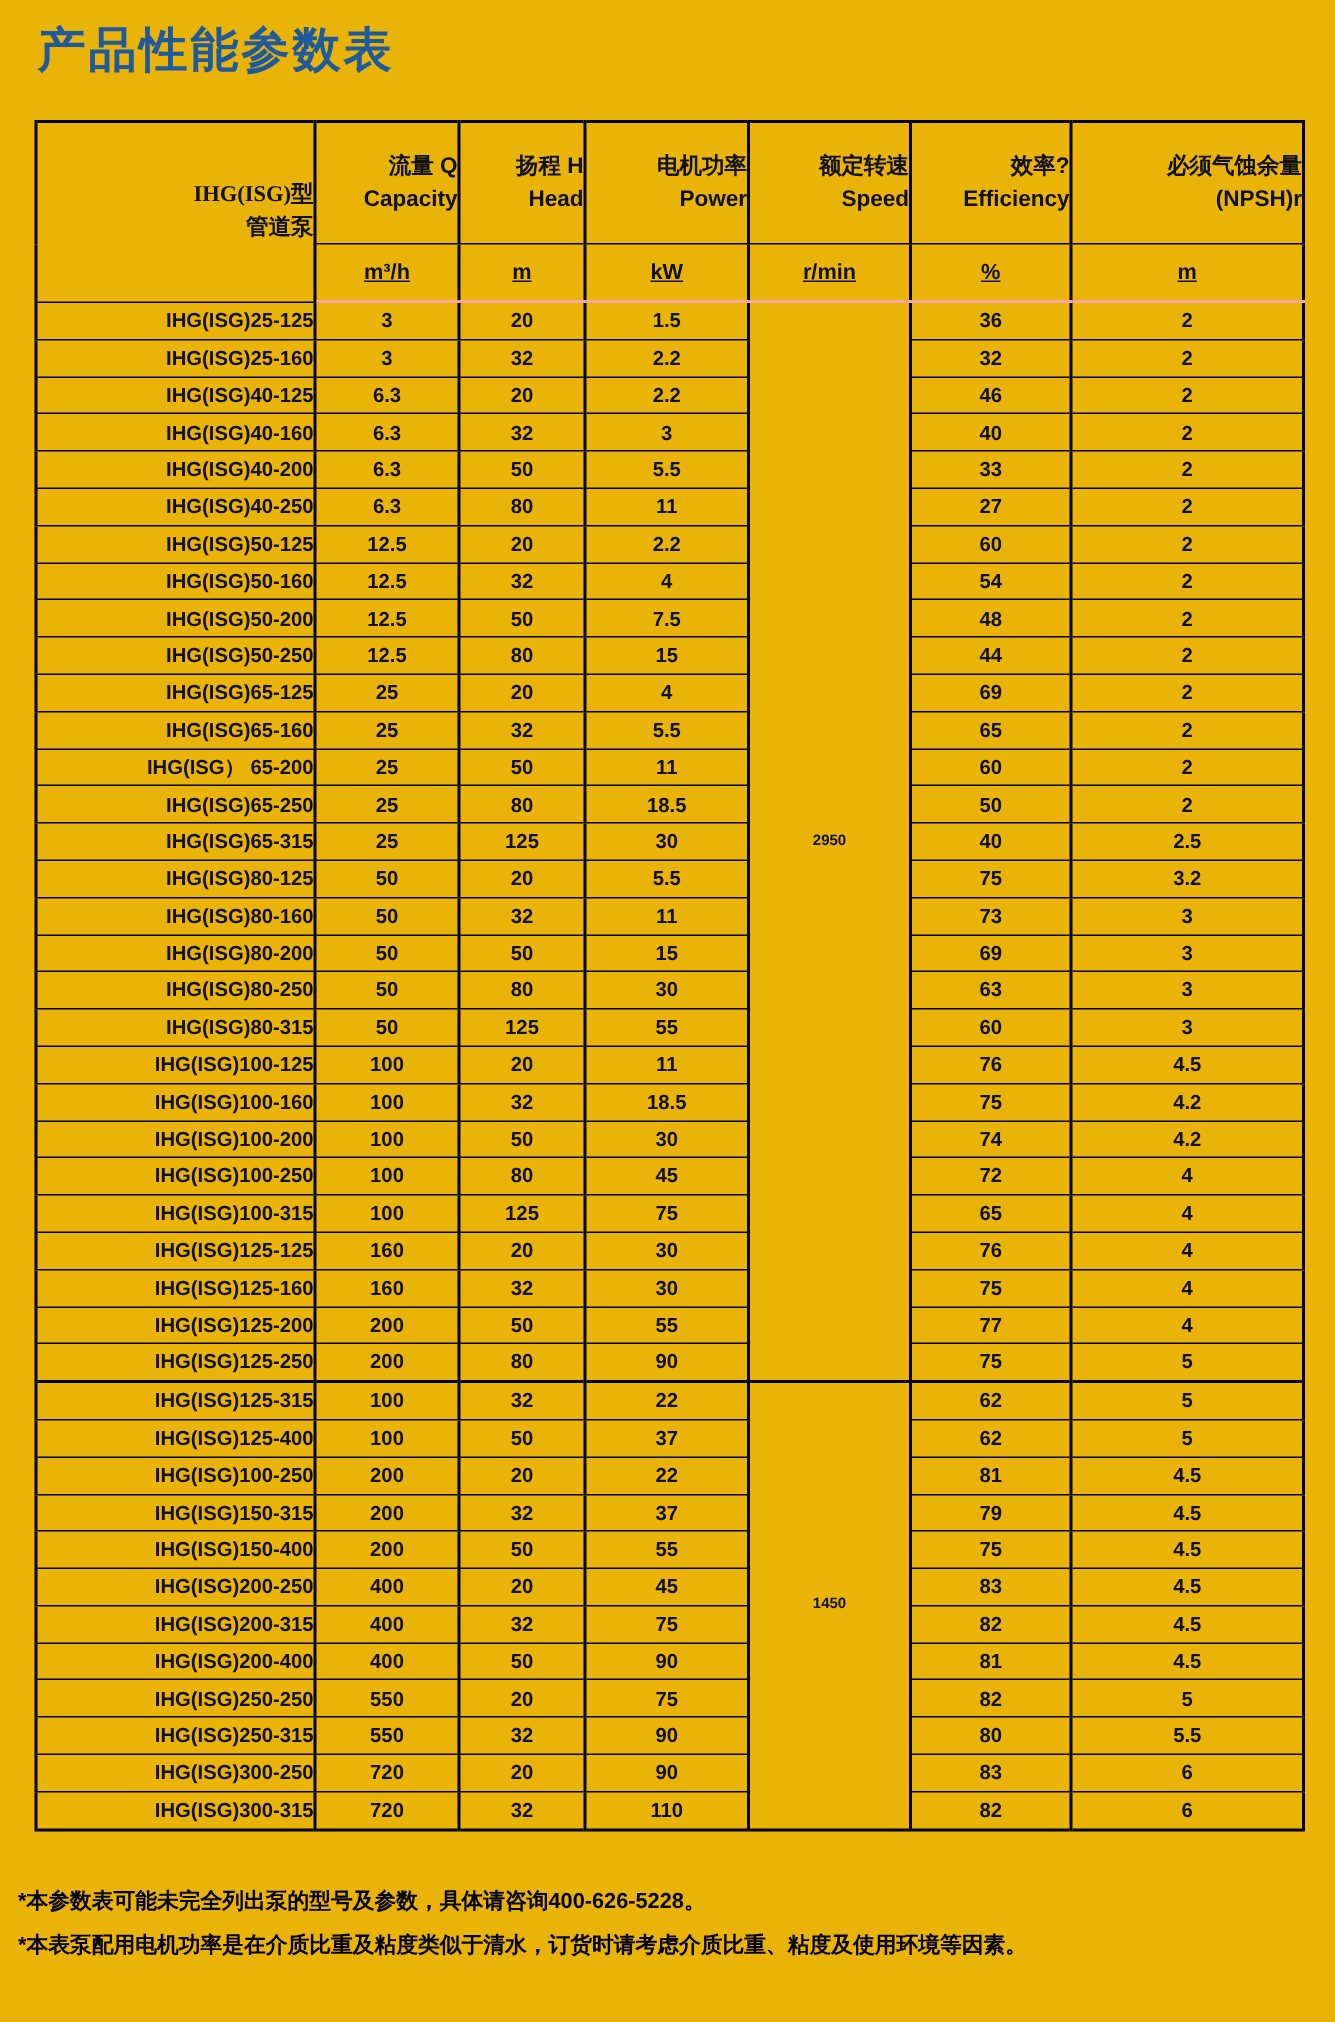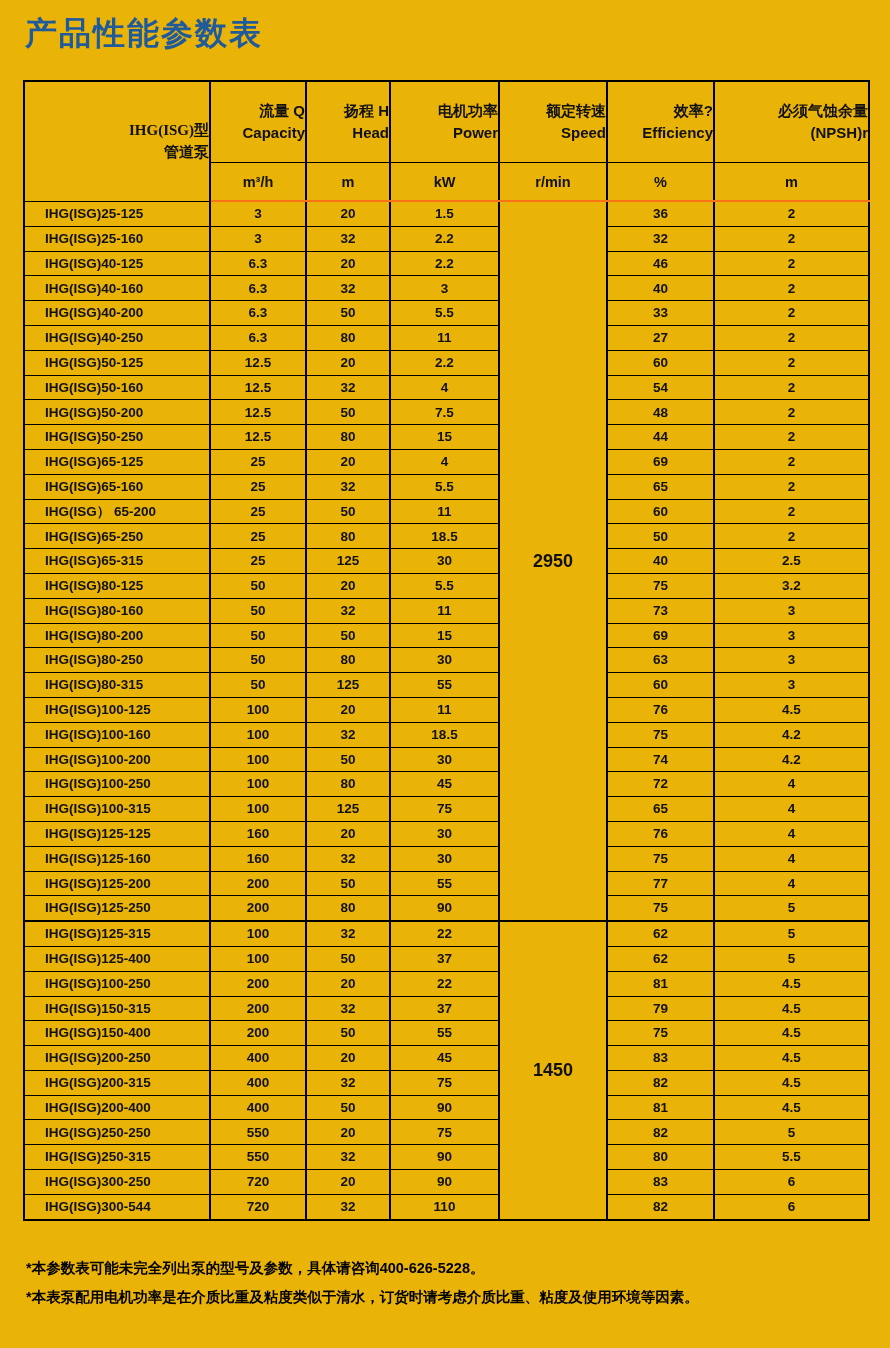--- a/index.html
+++ b/index.html
@@ -52,50 +52,51 @@
     text-align: right;
     vertical-align: middle;
     line-height: 1.5;
   }
   thead tr.hdr-units th {
     height: 37px;
     font-size: 14.5px;
     font-weight: 700;
     text-align: center;
     vertical-align: middle;
-    border-bottom: 2px solid #f97316;
+    border-bottom: 2px solid #fca5a5;
+    text-decoration: underline;
   }
   th.model-head {
     font-size: 15px;
     font-weight: 700;
     line-height: 1.55;
     vertical-align: middle;
     font-family: Liberation Serif, serif;
   }
   tbody td {
     height: 23.8px;
     font-size: 13.5px;
     font-weight: 700;
     text-align: center;
     vertical-align: middle;
     line-height: 1;
   }
   tbody td.model {
-    text-align: left;
+    text-align: right;
     padding-left: 20px;
   }
   tbody td.speed {
-    font-size: 18px;
+    font-size: 10px;
   }
   tbody tr.section-start td {
     border-top: 2.5px solid #000;
   }
   .notes {
     position: absolute;
-    left: 26px;
+    left: 12px;
     top: 1258px;
     width: 845px;
   }
   .notes p {
     margin: 0 0 9px 0;
     font-size: 14.5px;
     font-weight: 600;
     color: #000;
     line-height: 1.4;
   }
@@ -474,21 +475,21 @@
         </tr>
         <tr>
           <td class="model">IHG(ISG)300-250</td>
           <td>720</td>
           <td>20</td>
           <td>90</td>
           <td>83</td>
           <td>6</td>
         </tr>
         <tr>
-          <td class="model">IHG(ISG)300-544</td>
+          <td class="model">IHG(ISG)300-315</td>
           <td>720</td>
           <td>32</td>
           <td>110</td>
           <td>82</td>
           <td>6</td>
         </tr>
       </tbody>
   </table>
 
   <div class="notes">

